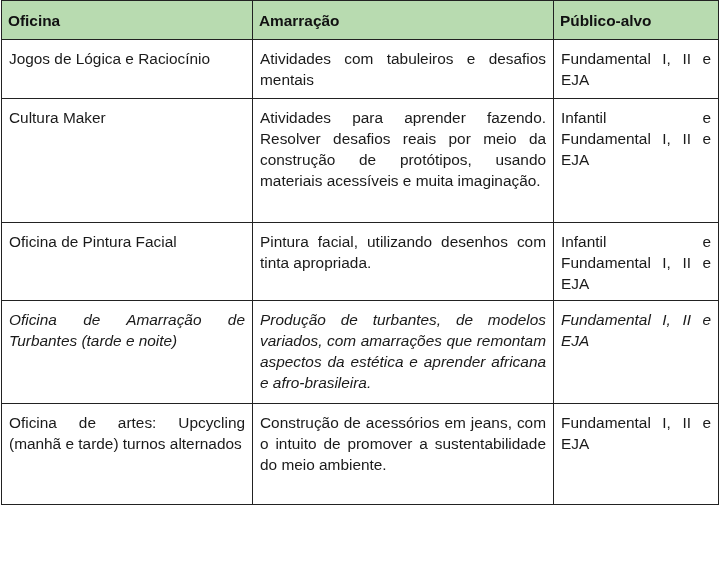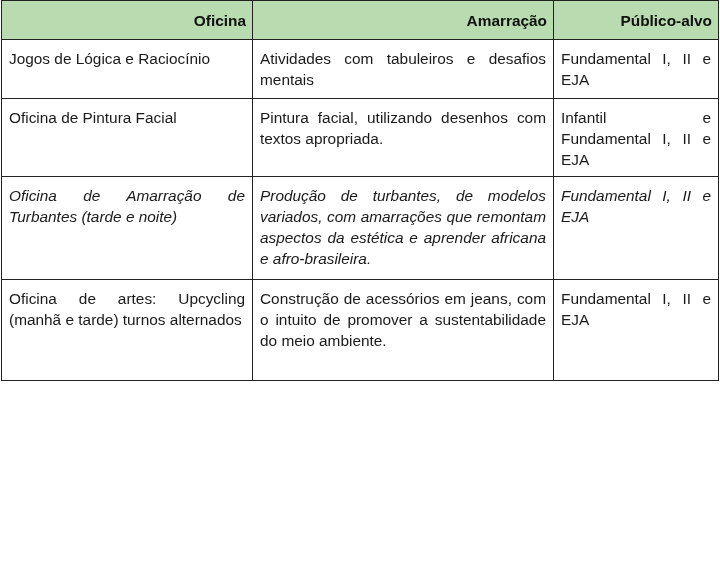--- a/index.html
+++ b/index.html
@@ -17,21 +17,21 @@
     col.c2 { width: 301px; }
     col.c3 { width: 165px; }
     th, td {
       border: 1.6px solid #222222;
       vertical-align: top;
       line-height: 21px;
     }
     th {
       background: #b8dbb0;
       font-weight: bold;
-      text-align: right;
+      text-align: left;
       height: 38px;
       padding: 0 6px;
       vertical-align: middle;
       color: #111;
     }
     td {
       padding: 8px 7px 6px 7px;
       text-align: justify;
       text-align-last: left;
       margin-left: 44px;
@@ -58,23 +58,28 @@
       <th>Amarração</th>
       <th>Público-alvo</th>
     </tr>
   </thead>
   <tbody>
     <tr class="r1">
       <td>Jogos de Lógica e Raciocínio</td>
       <td>Atividades com tabuleiros e desafios mentais</td>
       <td>Fundamental I, II e EJA</td>
     </tr>
+    <tr class="r2">
+      <td>Cultura Maker</td>
+      <td>Atividades para aprender fazendo. Resolver desafios reais por meio da construção de protótipos, usando materiais acessíveis e muita imaginação.</td>
+      <td>Infantil e Fundamental I, II e EJA</td>
+    </tr>
     <tr class="r3">
       <td>Oficina de Pintura Facial</td>
-      <td>Pintura facial, utilizando desenhos com textos apropriada.</td>
+      <td>Pintura facial, utilizando desenhos com tinta apropriada.</td>
       <td>Infantil e Fundamental I, II e EJA</td>
     </tr>
     <tr class="r5">
       <td>Oficina de Amarração de Turbantes (tarde e noite)</td>
       <td>Produção de turbantes, de modelos variados, com amarrações que remontam aspectos da estética e aprender africana e afro-brasileira.</td>
       <td>Fundamental I, II e EJA</td>
     </tr>
     <tr class="r6">
       <td>Oficina de artes: Upcycling (manhã e tarde) turnos alternados</td>
       <td>Construção de acessórios em jeans, com o intuito de promover a sustentabilidade do meio ambiente.</td>

